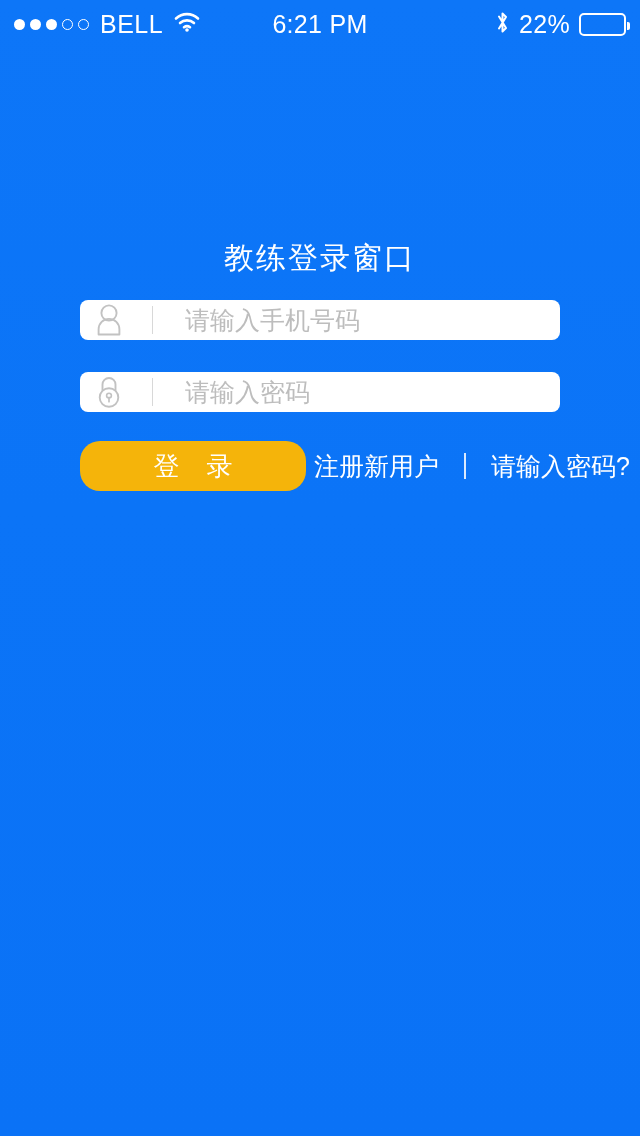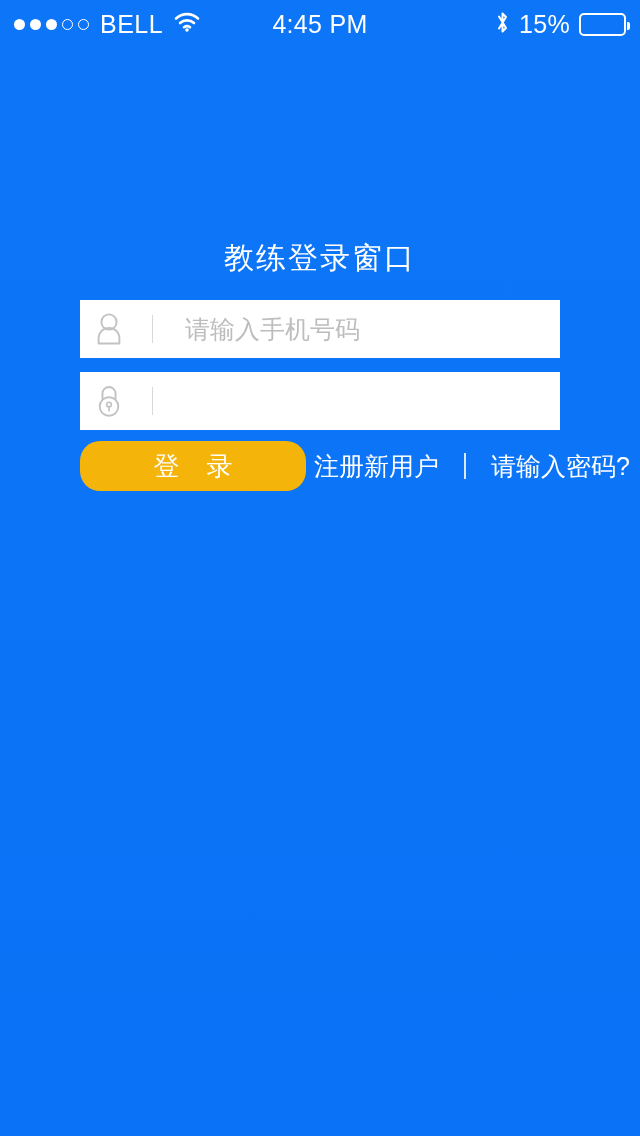--- a/index.html
+++ b/index.html
@@ -109,23 +109,23 @@
     left: 0; right: 0;
     text-align: center;
     color: #ffffff;
     font-size: 30px;
     letter-spacing: 2px;
   }
   .field {
     position: absolute;
     left: 80px;
     width: 480px;
-    height: 58px;
-    background: #ffffff;
-    border-radius: 0;
+    height: 40px;
+    background: #ffffff;
+    border-radius: 8px;
     box-sizing: border-box;
     display: flex;
     align-items: center;
     overflow: hidden;
     gap: 14px;
   }
   .field-user { top: 300px; }
   .field-pass { top: 372px; }
   .field-icon {
     width: 58px;
@@ -209,29 +209,29 @@
       <span class="wifi-icon">
         <svg width="26" height="20" viewBox="0 0 26 20">
           <path d="M2 6.5 A16 16 0 0 1 24 6.5" stroke="#ffffff" stroke-width="2.6" fill="none" stroke-linecap="round"></path>
           <path d="M6 11 A10.5 10.5 0 0 1 20 11" stroke="#ffffff" stroke-width="2.6" fill="none" stroke-linecap="round"></path>
           <path d="M10 15.2 A5 5 0 0 1 16 15.2" stroke="#ffffff" stroke-width="2.6" fill="none" stroke-linecap="round"></path>
           <circle cx="13" cy="18" r="1.8" fill="#ffffff"></circle>
         </svg>
       </span>
     </div>
 
-    <div class="status-center">4:45 PM</div>
+    <div class="status-center">6:21 PM</div>
 
     <div class="status-right">
       <span class="bt-icon">
         <svg width="15" height="25" viewBox="0 0 15 25">
           <path d="M4 6.5 L11 18 L7.5 21.5 L7.5 3.5 L11 7 L4 18.5" stroke="#ffffff" stroke-width="2" fill="none" stroke-linejoin="round" stroke-linecap="round"></path>
         </svg>
       </span>
-      <span class="battery-pct">15%</span>
+      <span class="battery-pct">22%</span>
       <span class="battery">
         <span class="battery-fill" style="width:28%"></span>
       </span>
     </div>
   </div>
 
   <div class="login-title">教练登录窗口</div>
 
   <div class="field field-user">
     <span class="field-icon">
@@ -247,20 +247,21 @@
   <div class="field field-pass">
     <span class="field-icon">
       <svg width="28" height="34" viewBox="0 0 28 34">
         <path d="M7.5 15 V9.5 a6.5 6.5 0 0 1 13 0 V15" stroke="#c2c2c2" stroke-width="1.9" fill="none" stroke-linecap="round"></path>
         <circle cx="14" cy="22.5" r="9.3" stroke="#c2c2c2" stroke-width="1.9" fill="none"></circle>
         <circle cx="14" cy="20.6" r="2.4" stroke="#c2c2c2" stroke-width="1.6" fill="none"></circle>
         <path d="M14 22.4 v4.3" stroke="#c2c2c2" stroke-width="1.7" stroke-linecap="round"></path>
       </svg>
     </span>
     <span class="field-divider"></span>
+    <input class="field-input" type="password" placeholder="请输入密码" style="">
   </div>
 
   <button class="login-button">登 录</button>
 
   <div class="links">
     <span class="link">注册新用户</span>
     <span class="link-sep"></span>
     <span class="link">请输入密码?</span>
   </div>
 

